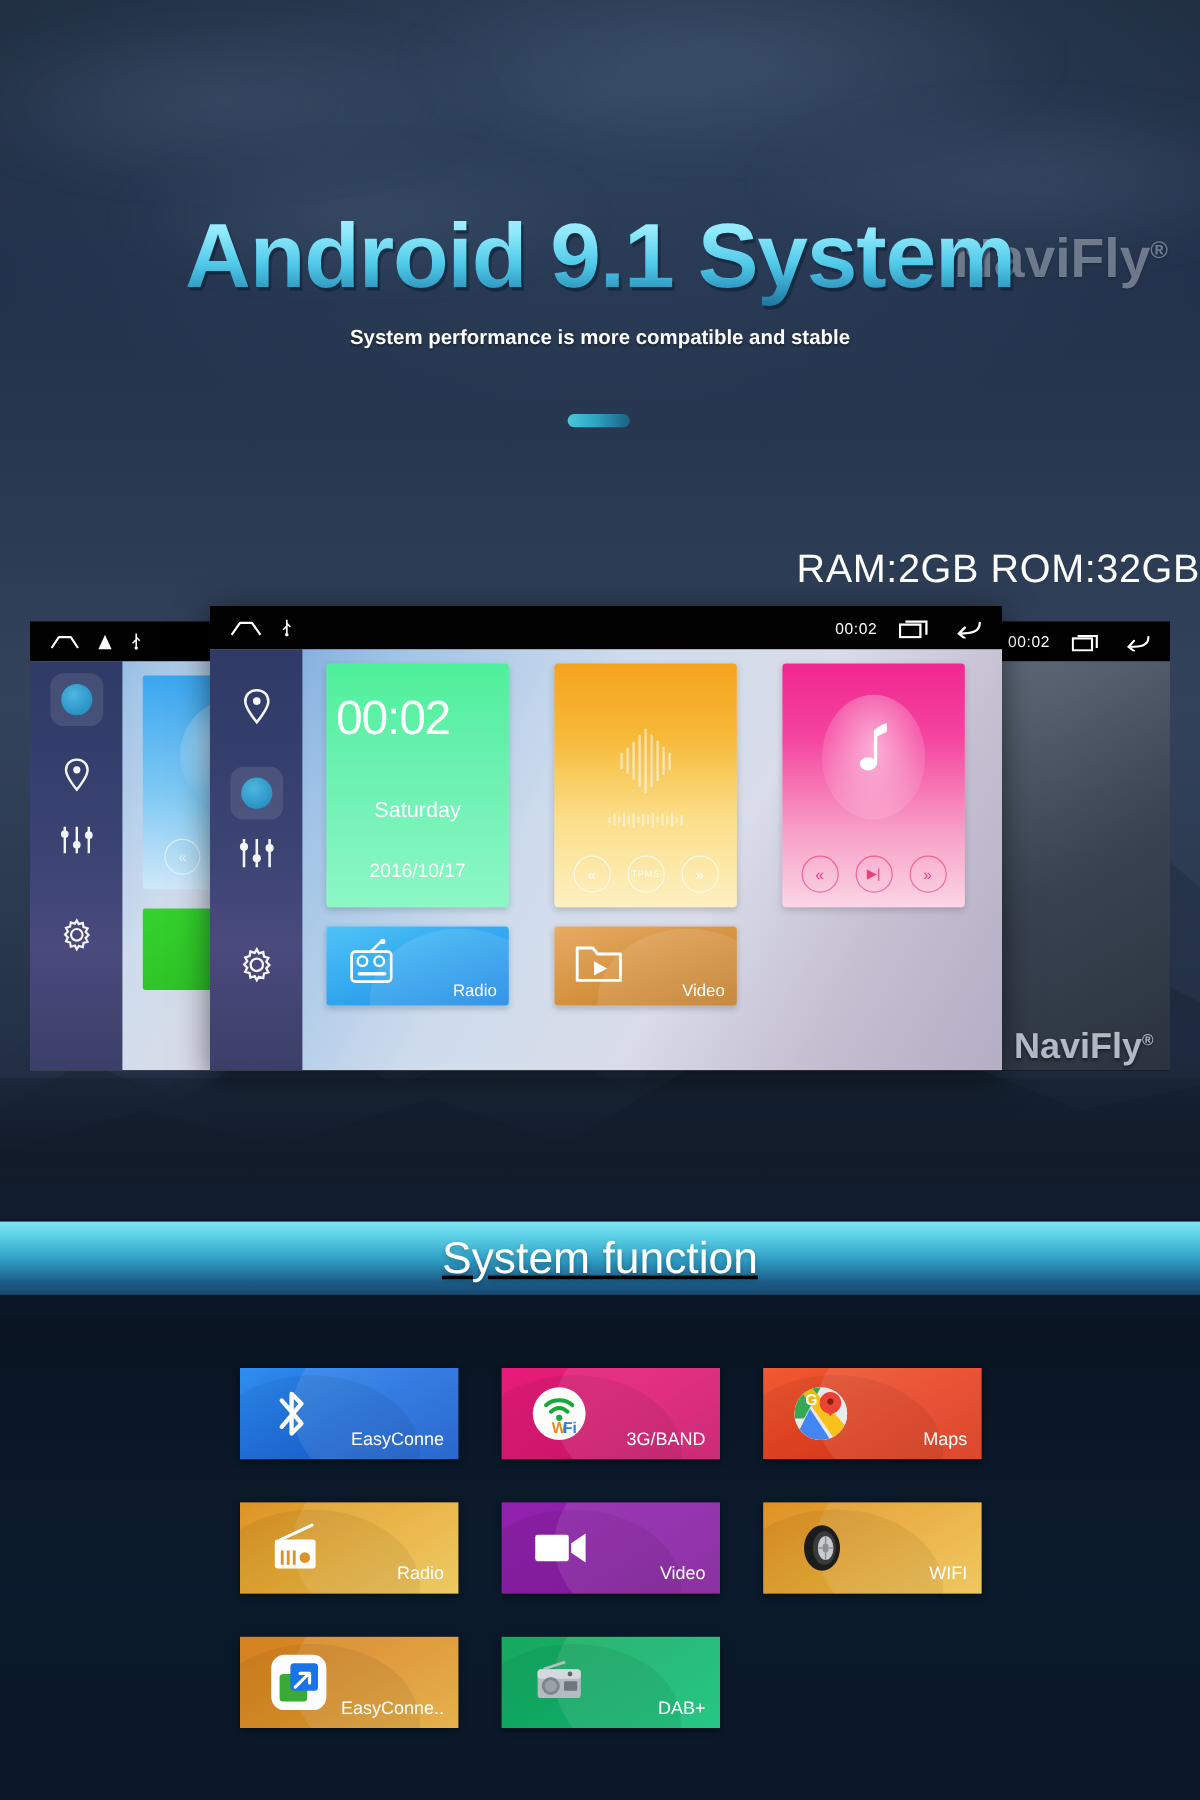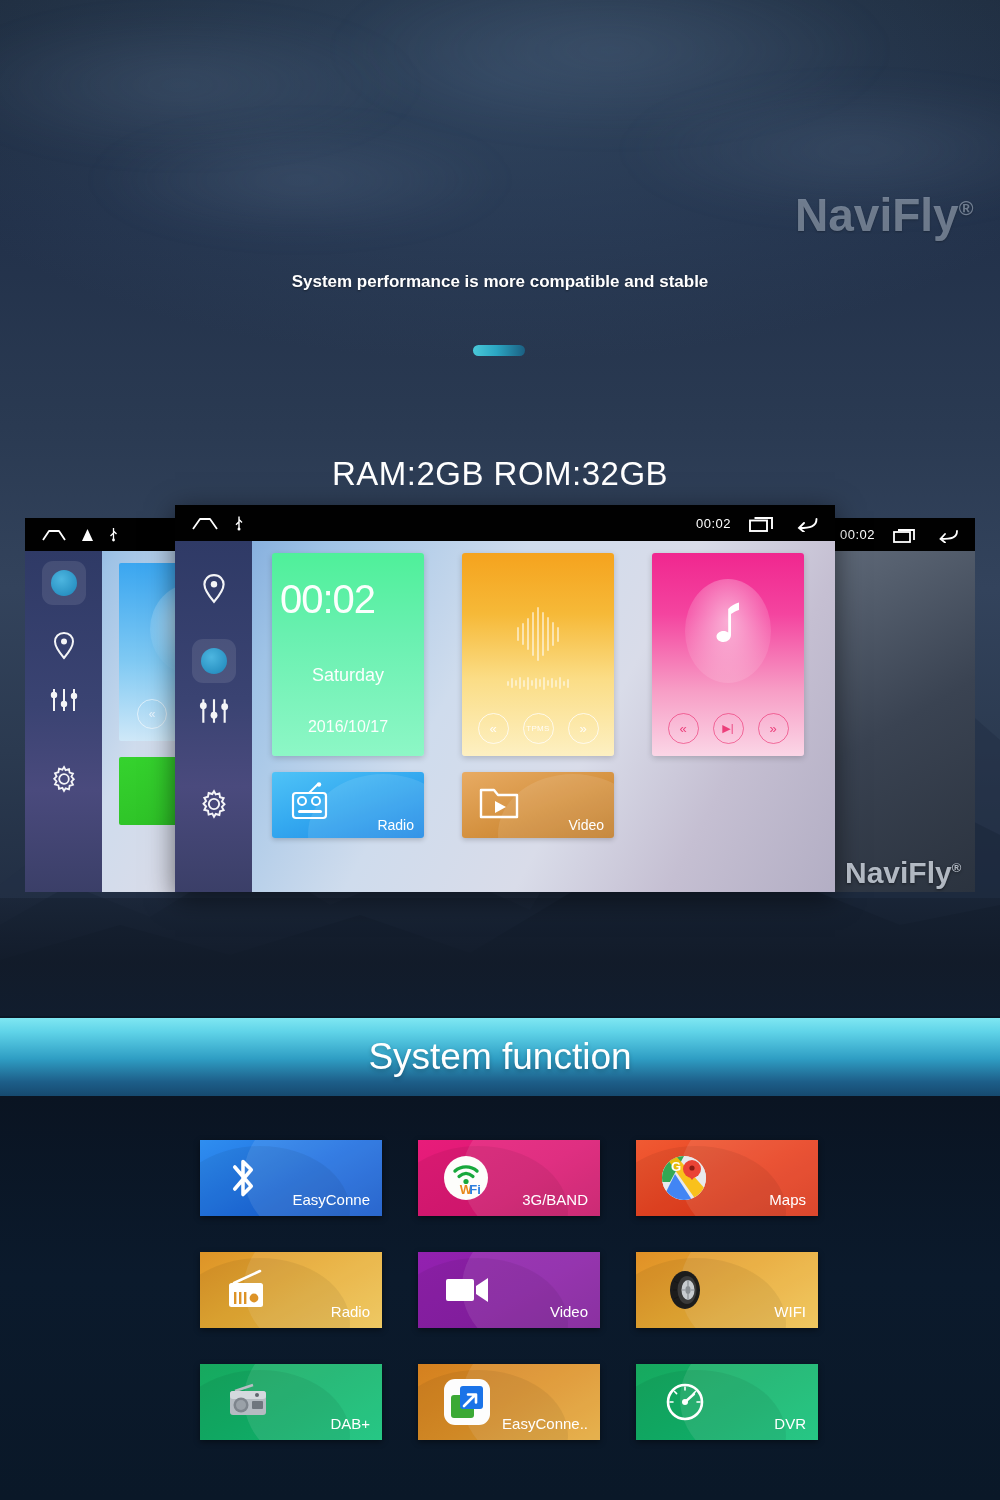--- a/index.html
+++ b/index.html
@@ -52,21 +52,21 @@
     position: absolute; left: 0; top: 272px; width: 1000px; text-align: center;
     font-size: 17px; font-weight: bold; color: #ffffff;
     text-shadow: 0 1px 2px rgba(0,0,0,0.4);
   }
   .hero-pill {
     position: absolute; left: 473px; top: 345px; width: 52px; height: 11px;
     border-radius: 6px;
     background: linear-gradient(90deg, #49c8d8 0%, #2ba6c2 45%, #1b5f82 100%);
   }
   .hero-ram {
-    position: absolute; left: 0; top: 455px; width: 1000px; text-align: center;
+    position: absolute; left: 0; top: 455px; width: 1000px; text-align: right;
     font-size: 33px; color: #ffffff; letter-spacing: 0.5px;
   }
 
   
   .devices { position: absolute; left: 0; top: 518px; width: 1000px; height: 380px; }
 
   .device { position: absolute; overflow: hidden; background: #000; }
 
   
   .dev-left  { left: 25px;  top: 0px;  width: 330px; height: 374px; }
@@ -161,23 +161,23 @@
   }
   .watermark-dev {
     position: absolute; left: 845px; top: 856px; z-index: 30;
     font-size: 30px; font-weight: bold; color: rgba(215,222,232,0.80);
     text-shadow: 0 1px 3px rgba(0,0,0,0.5);
   }
   .watermark-dev .reg { font-size: 13px; vertical-align: super; }
 
   
   .sf-bar {
-    position: absolute; left: 0; top: 1018px; width: 1000px; height: 78px;
+    position: absolute; left: 0; top: 1018px; width: 1000px; height: 61px;
     background: linear-gradient(180deg, #7fe7f2 0%, #5fd3e8 18%, #2f9ec4 52%, #1d5e89 82%, #16496f 100%);
-    display: flex; align-items: center; justify-content: center;
+    display: flex; align-items: center; justify-content: center; text-decoration: underline;
   }
   .sf-title { font-size: 37px; color: #ffffff; text-shadow: 0 2px 4px rgba(0,0,0,0.22); }
 
   
   .grid-sec {
     position: absolute; left: 0; top: 1096px; width: 1000px; height: 404px;
     background: linear-gradient(180deg, #0a1422 0%, #0b1a2c 45%, #0a1828 100%);
   }
   .grid {
     position: absolute; left: 200px; top: 44px;
@@ -214,20 +214,21 @@
     <div class="cloud c4"></div>
 
     <svg class="mtn" viewBox="0 0 1000 560" preserveAspectRatio="none">
       <path d="M0,430 L90,360 L170,400 L260,320 L340,372 L420,340 L500,385 L580,330 L660,205 L720,150 L790,215 L880,300 L960,250 L1000,285 L1000,560 L0,560 Z" fill="rgba(34,48,70,0.55)"></path>
       <path d="M0,470 L70,430 L150,462 L250,400 L330,450 L430,410 L530,455 L620,300 L700,230 L770,300 L860,390 L940,350 L1000,380 L1000,560 L0,560 Z" fill="rgba(28,40,60,0.65)"></path>
       <path d="M0,505 L120,470 L230,500 L360,460 L470,498 L600,420 L700,350 L800,430 L900,470 L1000,450 L1000,560 L0,560 Z" fill="rgba(22,33,50,0.7)"></path>
     </svg>
 
     <div class="watermark-hero"><span>NaviFly</span><span class="reg">®</span></div>
 
+    <div class="hero-title">Android 9.1 System</div>
     <div class="hero-sub">System performance is more compatible and stable</div>
     <div class="hero-pill"></div>
     <div class="hero-ram">RAM:2GB ROM:32GB</div>
   </div>
 
   <div class="devices">
 
     <div class="device dev-left">
       <div class="statusbar sb-side">
         <div class="sb-left">
@@ -526,58 +527,45 @@
           <g stroke="#8b9095" stroke-width="1.2">
             <path d="M26 13 L26 19 M26 27 L26 33 M20 23 L23.5 23 M29 23 L32 23"></path>
           </g>
           <g stroke="#111" stroke-width="1" opacity="0.6">
             <path d="M12 14 L16 16 M11 23 L15 23 M12 32 L16 30"></path>
           </g>
         </svg>
         <span class="tile-label">WIFI</span>
       </div>
 
+      <div class="tile t-easy">
+        <div class="arc1"></div>
+          <div class="arc2"></div>
+        <span class="tile-icon" style="width:46px;height:46px;border-radius:11px;background:#fdfdfd;display:block;">
+          <svg width="46" height="46" viewBox="0 0 46 46">
+            <rect x="7" y="16" width="23" height="23" rx="3" fill="#3ba935"></rect>
+            <rect x="16" y="7" width="23" height="23" rx="3" fill="#1a73e8"></rect>
+            <path d="M20 27 L31 16 M24 15.5 H32 V23.5" stroke="#fff" stroke-width="2.6" fill="none" stroke-linecap="round" stroke-linejoin="round"></path>
+          </svg>
+        </span>
+        <span class="tile-label">EasyConne..</span>
+      </div>
+
       <div class="tile t-dab">
         <div class="arc1"></div>
           <div class="arc2"></div>
         <svg class="tile-icon" width="48" height="40" viewBox="0 0 48 40">
           <path d="M9 9 L27 3" stroke="#b9bec4" stroke-width="2.4" fill="none"></path>
           <rect x="4" y="9" width="36" height="24" rx="3" fill="#b5bbc2"></rect>
           <rect x="4" y="9" width="36" height="8" rx="3" fill="#d4d9de"></rect>
           <circle cx="15" cy="23" r="7.5" fill="#7e858d"></circle>
           <circle cx="15" cy="23" r="5" fill="#9aa1a8"></circle>
           <rect x="26" y="19" width="11" height="8" rx="1" fill="#6f767e"></rect>
           <circle cx="31" cy="13" r="2" fill="#5f666e"></circle>
         </svg>
         <span class="tile-label">DAB+</span>
       </div>
 
-      <div class="tile t-easy">
-        <div class="arc1"></div>
-          <div class="arc2"></div>
-        <span class="tile-icon" style="width:46px;height:46px;border-radius:11px;background:#fdfdfd;display:block;">
-          <svg width="46" height="46" viewBox="0 0 46 46">
-            <rect x="7" y="16" width="23" height="23" rx="3" fill="#3ba935"></rect>
-            <rect x="16" y="7" width="23" height="23" rx="3" fill="#1a73e8"></rect>
-            <path d="M20 27 L31 16 M24 15.5 H32 V23.5" stroke="#fff" stroke-width="2.6" fill="none" stroke-linecap="round" stroke-linejoin="round"></path>
-          </svg>
-        </span>
-        <span class="tile-label">EasyConne..</span>
-      </div>
-
-      <div class="tile t-dvr">
-        <div class="arc1"></div>
-          <div class="arc2"></div>
-        <svg class="tile-icon" width="46" height="46" viewBox="0 0 46 46">
-          <circle cx="23" cy="23" r="17" fill="none" stroke="#fff" stroke-width="2.6"></circle>
-          <g stroke="#fff" stroke-width="1.6" stroke-linecap="round">
-            <path d="M23 8 V11 M12.5 12.5 L14.6 14.6 M8 23 H11 M33.5 12.5 L31.4 14.6 M38 23 H35"></path>
-          </g>
-          <path d="M23 23 L32 15" stroke="#fff" stroke-width="2.4" stroke-linecap="round"></path>
-          <circle cx="23" cy="23" r="3" fill="#fff"></circle>
-        </svg>
-        <span class="tile-label">DVR</span>
-      </div>
 
     </div>
   </div>
 
 </div>
 
 </body></html>

